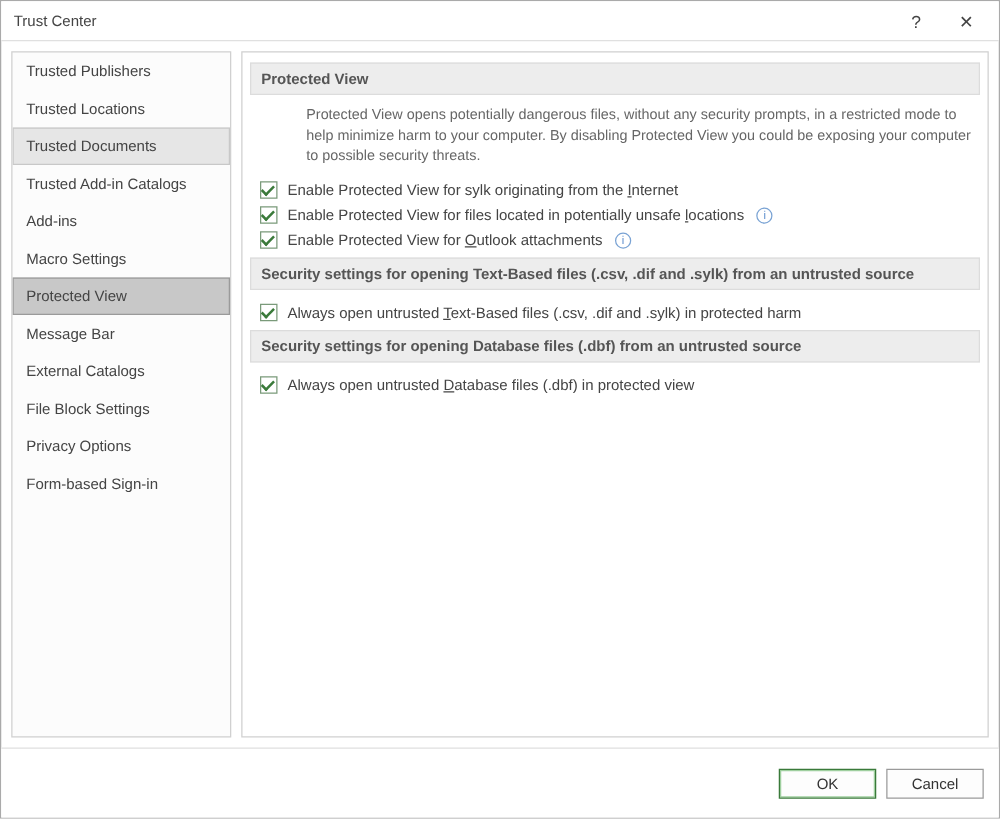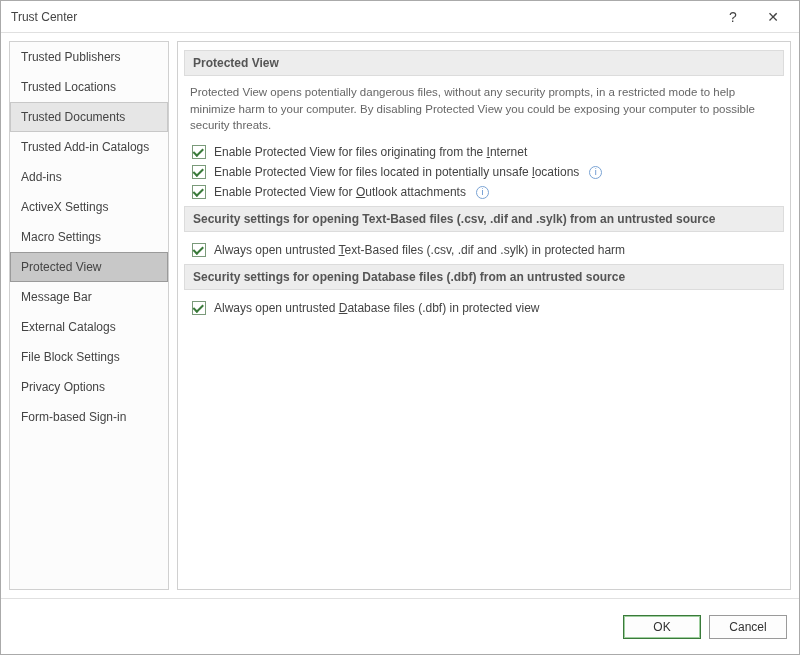--- a/index.html
+++ b/index.html
@@ -42,21 +42,21 @@
     cursor: pointer;
   }
   .body {
     flex: 1;
     display: flex;
     padding: 8px;
     gap: 8px;
     overflow: hidden;
   }
   .sidebar {
-    width: 160px;
+    width: 176px;
     border: 1px solid #d0d0d0;
     background: #fcfcfc;
     overflow: auto;
   }
   .sidebar-item {
     padding: 7px 10px;
     font-size: 12px;
     color: #444;
     cursor: pointer;
     border: 1px solid transparent;
@@ -84,20 +84,21 @@
     font-weight: 600;
     font-size: 12px;
     color: #555;
     margin: 4px 0 8px 0;
   }
   .desc {
     font-size: 11.5px;
     color: #666;
     line-height: 1.45;
     padding: 0 6px 8px 6px;
+    margin-left: 39px;
   }
   .check-row {
     display: flex;
     align-items: center;
     gap: 8px;
     padding: 3px 6px 3px 8px;
     font-size: 12px;
     color: #444;
   }
   .checkbox {
@@ -173,38 +174,37 @@
   </div>
 
   <div class="body">
 
     <div class="sidebar">
       <div class="sidebar-item"><span>Trusted Publishers</span></div>
       <div class="sidebar-item"><span>Trusted Locations</span></div>
       <div class="sidebar-item visited"><span>Trusted Documents</span></div>
       <div class="sidebar-item"><span>Trusted Add-in Catalogs</span></div>
       <div class="sidebar-item"><span>Add-ins</span></div>
-      <div class="sidebar-item"><span>ActiveX Settings</span></div>
       <div class="sidebar-item"><span>Macro Settings</span></div>
       <div class="sidebar-item selected"><span>Protected View</span></div>
       <div class="sidebar-item"><span>Message Bar</span></div>
       <div class="sidebar-item"><span>External Catalogs</span></div>
       <div class="sidebar-item"><span>File Block Settings</span></div>
       <div class="sidebar-item"><span>Privacy Options</span></div>
       <div class="sidebar-item"><span>Form-based Sign-in</span></div>
     </div>
 
     <div class="content">
 
       <div class="section-header">Protected View</div>
       <div class="desc">Protected View opens potentially dangerous files, without any security prompts, in a restricted mode to help minimize harm to your computer. By disabling Protected View you could be exposing your computer to possible security threats.</div>
 
       <div class="check-row">
         <div class="checkbox checked"></div>
-        <span><span>Enable Protected View for files originating from the </span><span class="u">I</span><span>nternet</span></span>
+        <span><span>Enable Protected View for sylk originating from the </span><span class="u">I</span><span>nternet</span></span>
       </div>
 
       <div class="check-row">
         <div class="checkbox checked"></div>
         <span><span>Enable Protected View for files located in potentially unsafe </span><span class="u">l</span><span>ocations</span></span>
         <span class="info-icon">i</span>
       </div>
 
       <div class="check-row">
         <div class="checkbox checked"></div>

